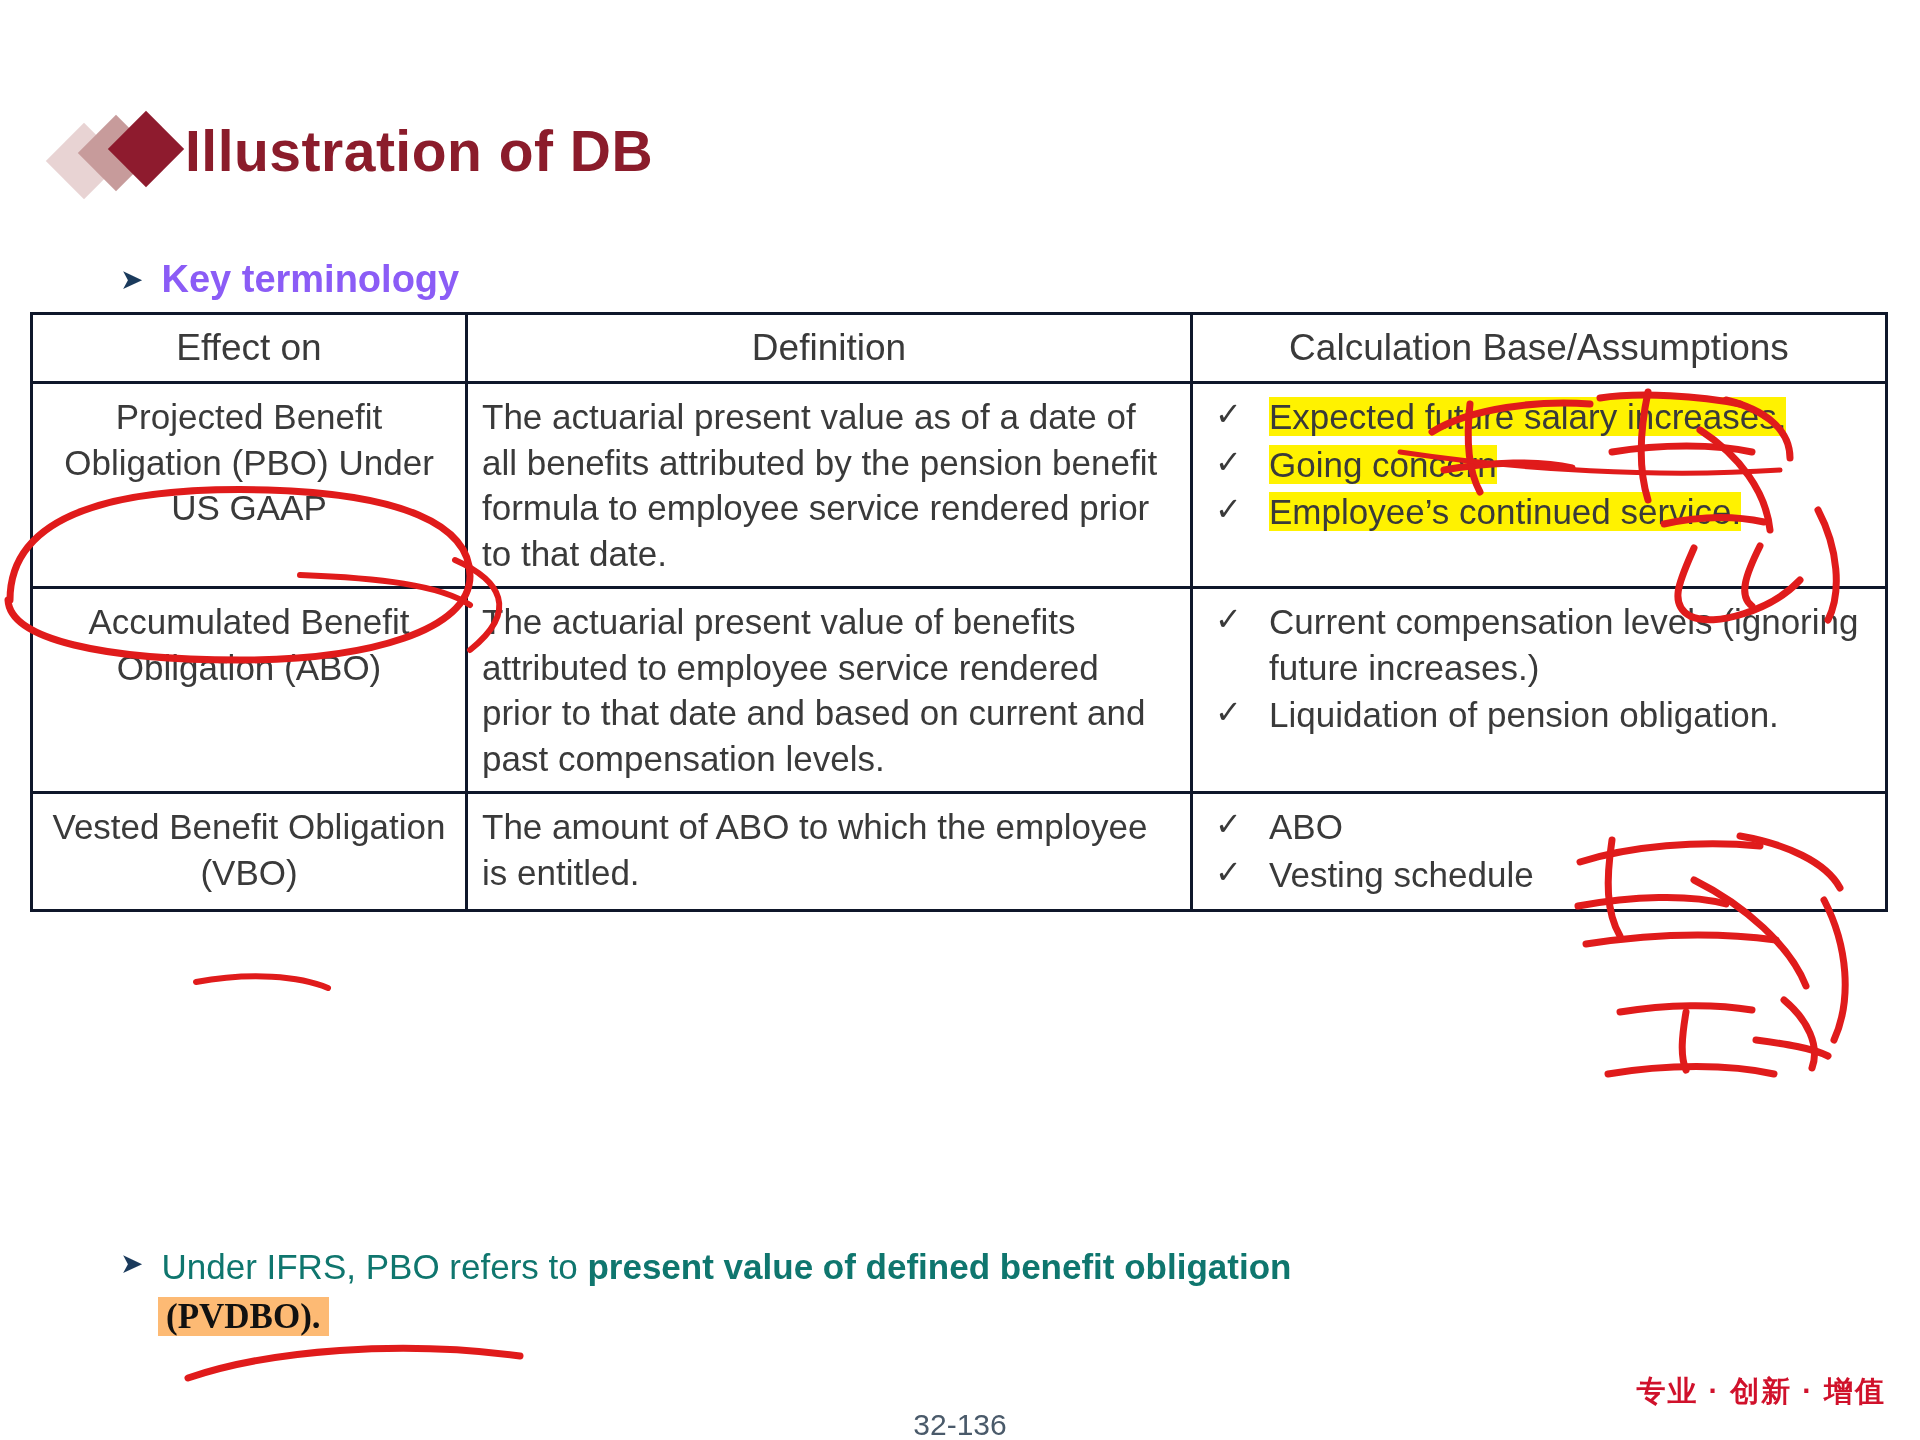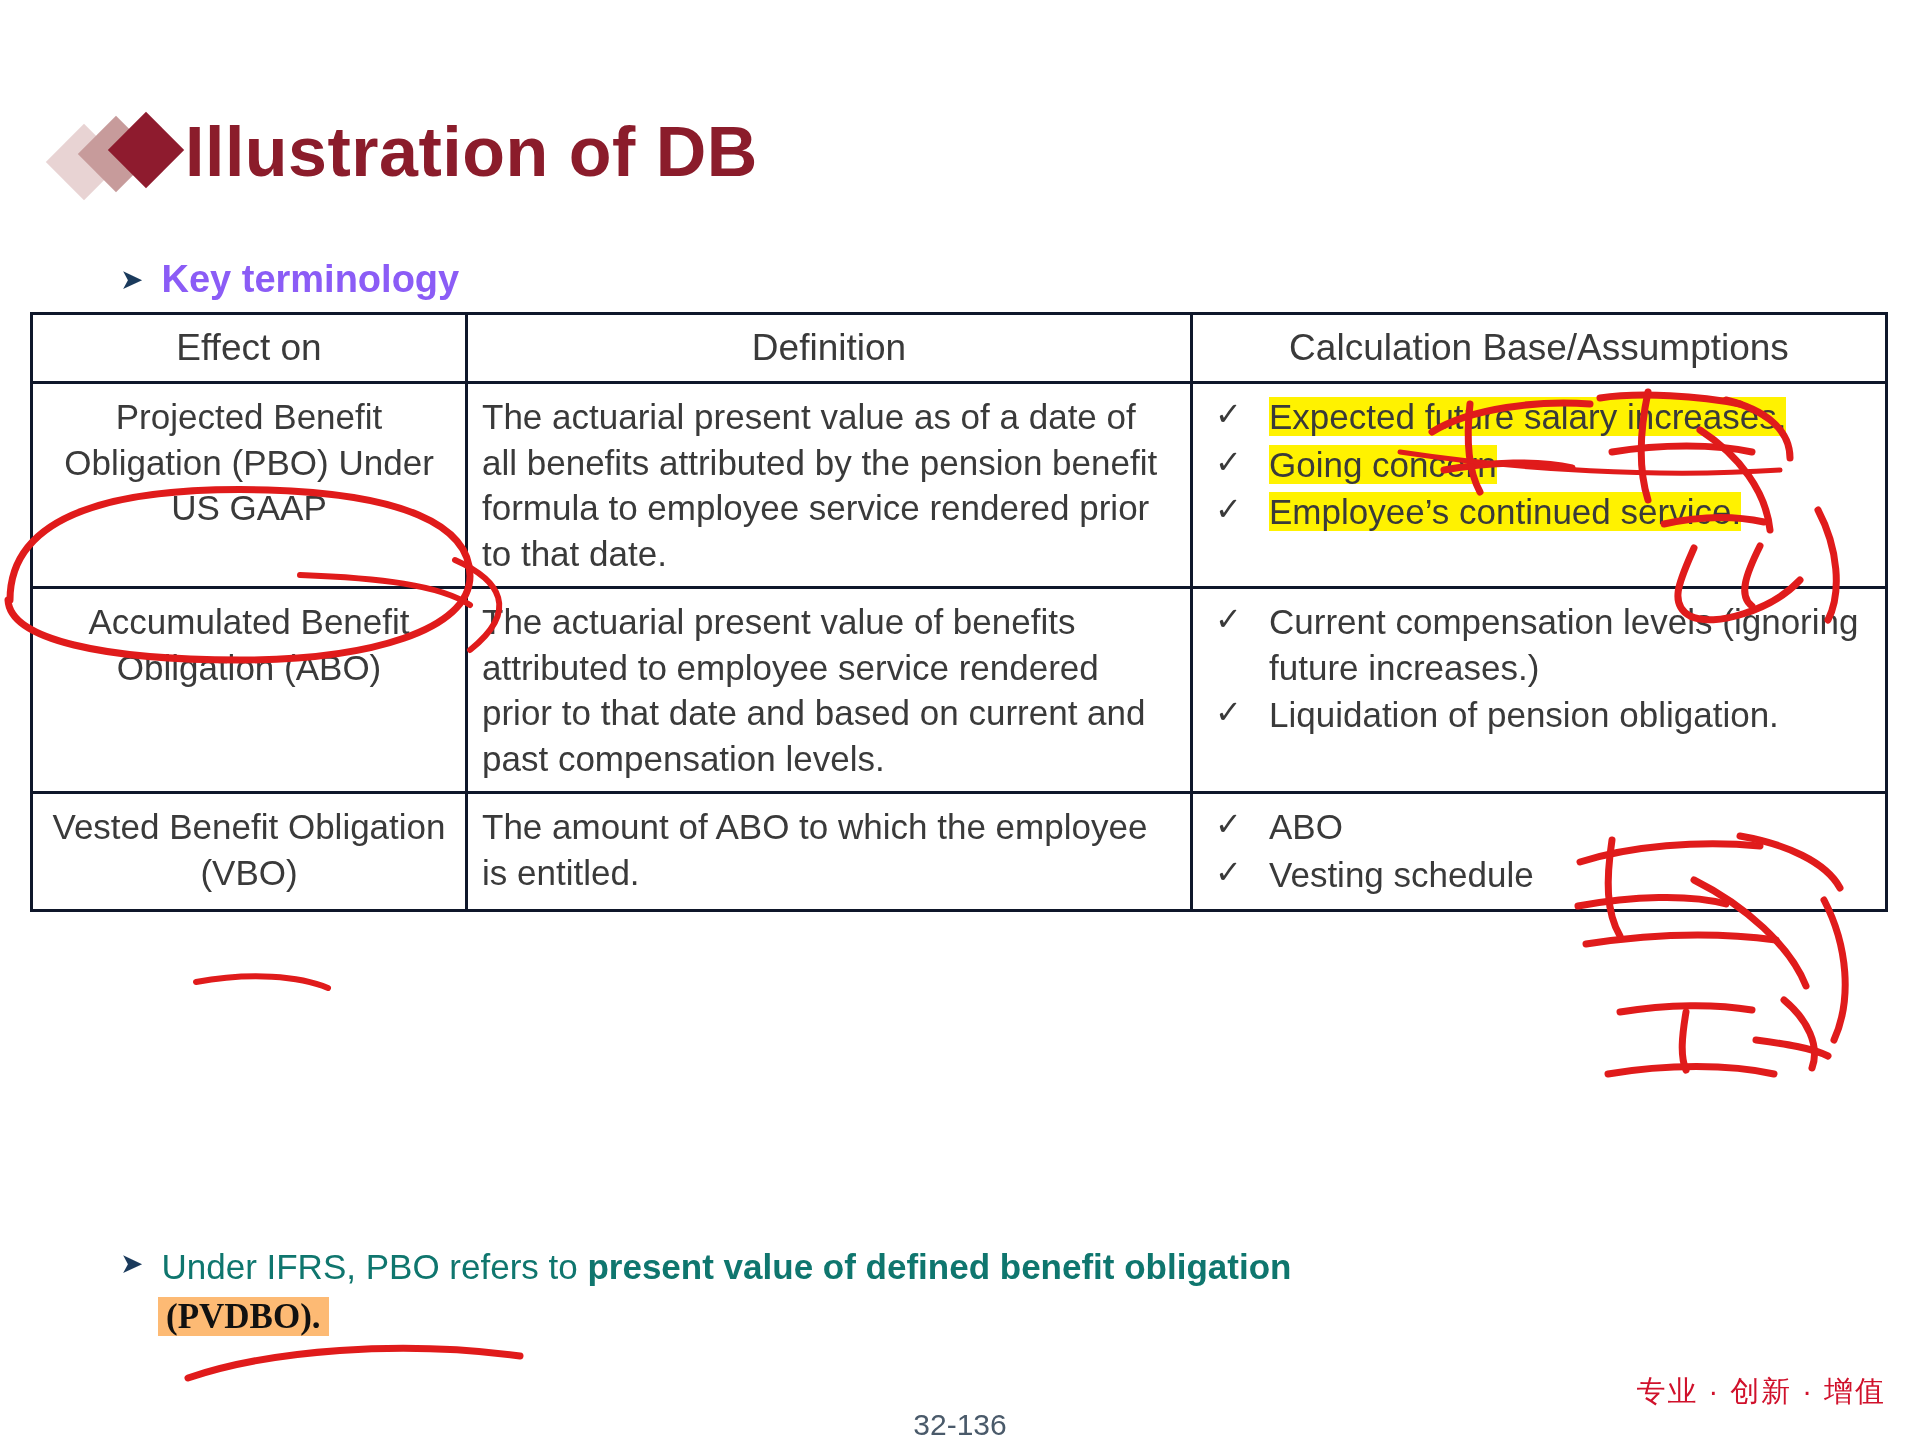--- a/index.html
+++ b/index.html
@@ -40,21 +40,21 @@
   .dia {
     position: absolute;
     width: 54px;
     height: 54px;
     transform: rotate(45deg);
   }
   .dia.d1 { left: 2px;  top: 22px; background: #e8d3d3; }
   .dia.d2 { left: 34px; top: 14px; background: #c79b9b; }
   .dia.d3 { left: 64px; top: 10px; background: #8e1b2e; }
   .title-text {
-    font-size: 70px;
+    font-size: 57px;
     font-weight: bold;
     color: #8b1c2b;
     letter-spacing: 0.5px;
     white-space: nowrap;
   }
 
   
   .bullet-row {
     position: absolute;
     display: flex;
@@ -168,21 +168,21 @@
     text-align: center;
     font-size: 30px;
     color: #4a5a6a;
     margin-top: 48px;
   }
   .brand {
     position: absolute;
     right: 34px;
     top: 1372px;
     font-size: 29px;
-    font-weight: normal;
+    font-weight: bold;
     color: #d0112b;
     letter-spacing: 2px;
   }
 
   
   .ink {
     position: absolute;
     left: 0; top: 0;
     width: 1920px;
     height: 1440px;

